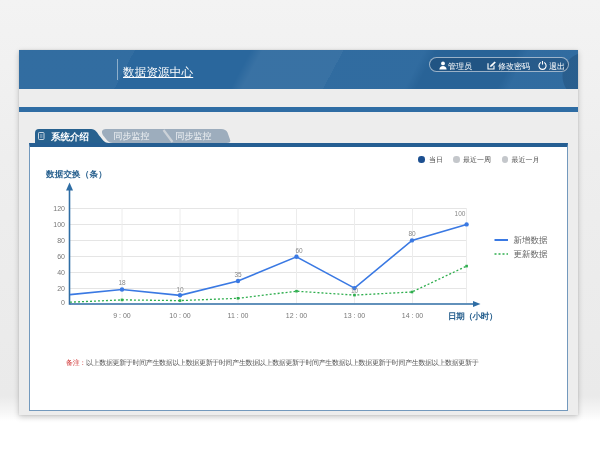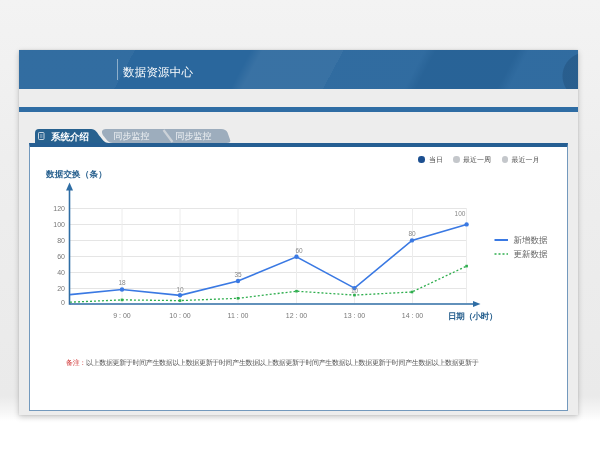--- a/index.html
+++ b/index.html
@@ -5,21 +5,21 @@
 *{margin:0;padding:0;box-sizing:border-box;}
 html,body{width:600px;height:450px;overflow:hidden;}
 body{font-family:"Liberation Sans",sans-serif;background:linear-gradient(180deg,#f3f3f3 0%,#eeeeee 35%,#eaeaea 88%,#f6f6f6 91.5%,#ffffff 93.5%,#ffffff 100%);position:relative;}
 .card{position:absolute;left:19px;top:50px;width:559px;height:365px;background:#ededed;box-shadow:0 2px 6px rgba(0,0,0,0.2),0 0 2px rgba(0,0,0,0.1);}
 .hdr{position:absolute;left:0;top:0;width:559px;height:39px;background:#2a679d;overflow:hidden;}
 .hdr .tex{position:absolute;inset:0;background:radial-gradient(circle at 567px 26px, rgba(0,20,45,0.16) 0 23px, rgba(0,20,45,0) 24px),linear-gradient(118deg,rgba(255,255,255,0.04) 0 20%,rgba(255,255,255,0) 20% 40%,rgba(255,255,255,0.07) 42% 56%,rgba(255,255,255,0.03) 56% 70%,rgba(0,0,0,0.04) 72% 86%,rgba(255,255,255,0.03) 88% 100%);}
 .logo{position:absolute;left:24px;top:6px;color:#fff;}
 .logo .en{font-size:13px;font-weight:bold;letter-spacing:1.1px;line-height:14px;}
 .logo .cn{font-size:11px;font-weight:bold;letter-spacing:1.6px;line-height:12px;margin-top:1px;margin-left:7px;}
 .hdiv{position:absolute;left:98px;top:9px;width:1px;height:21px;background:rgba(255,255,255,0.45);}
-.htitle{position:absolute;left:104px;top:15px;color:#fff;font-size:11.5px;letter-spacing:0.2px;}
+.htitle{position:absolute;left:104px;top:15px;color:#fff;font-size:11.5px;letter-spacing:0.2px;text-decoration:underline;}
 .pill{position:absolute;left:410px;top:7px;width:140px;height:15px;border:1px solid rgba(255,255,255,0.55);background:rgba(10,40,70,0.25);border-radius:8px;color:#fff;font-size:8px;display:flex;align-items:center;white-space:nowrap;}
 .pill span{display:inline-flex;align-items:center;white-space:nowrap;}
 .nav{position:absolute;left:0;top:39px;width:559px;height:18px;background:linear-gradient(180deg,#ffffff 0%,#f4f4f4 55%,#dfdfdf 100%);}
 .nav i{position:absolute;top:3px;width:1px;height:12px;background:#c9c9c9;}
 .nav b{position:absolute;top:0;height:18px;line-height:18px;font-size:9.5px;color:#1b5a92;font-weight:bold;text-align:center;transform:translateX(-50%);white-space:nowrap;}
 .strip{position:absolute;left:0;top:57px;width:559px;height:5px;background:#2f6da4;}
 .tabs{position:absolute;left:16px;top:79px;width:250px;height:26px;}
 .panel{position:absolute;left:10px;top:93px;width:539px;height:268px;background:#fff;border:1px solid #7399bd;border-top:4px solid #255e92;}
 .radios{position:absolute;left:0;top:0;width:537px;height:26px;font-size:7px;color:#4a4a4a;}
 .radios .dot{position:absolute;border-radius:50%;width:6.5px;height:6.5px;top:9px;}
@@ -28,20 +28,37 @@
 .note em{color:#d02f2f;font-style:normal;}
 .cw{position:absolute;left:0;top:0;}
 </style>
 </head>
 <body>
 <div class="card">
   <div class="hdr">
     <div class="tex"></div>
     <div class="hdiv"></div>
     <div class="htitle">数据资源中心</div>
+    <div class="pill">
+      <svg style="position:absolute;left:9px;top:3px;" width="8" height="9" viewBox="0 0 8 9">
+          <circle cx="4" cy="2.4" r="1.9" fill="#fff"></circle>
+          <path d="M0.4 8.6 C0.4 6 2 4.9 4 4.9 C6 4.9 7.6 6 7.6 8.6 Z" fill="#fff"></path>
+        </svg>
+      <span style="position:absolute;left:18px;top:3px;">管理员</span>
+      <svg style="position:absolute;left:57px;top:3px;" width="9" height="9" viewBox="0 0 9 9">
+          <path d="M1 2.2 L1 8 L7 8 L7 4.5" stroke="#fff" stroke-width="1.1" fill="none"></path>
+          <path d="M3 6 L3.5 4.2 L7.6 0.4 L8.8 1.6 L4.8 5.4 Z" fill="#fff"></path>
+        </svg>
+      <span style="position:absolute;left:68px;top:3px;">修改密码</span>
+      <svg style="position:absolute;left:108px;top:3px;" width="9" height="9" viewBox="0 0 9 9">
+          <path d="M2.8 1.6 A3.6 3.6 0 1 0 6.2 1.6" stroke="#fff" stroke-width="1.1" fill="none"></path>
+          <line x1="4.5" y1="0" x2="4.5" y2="3.6" stroke="#fff" stroke-width="1.1"></line>
+        </svg>
+      <span style="position:absolute;left:119px;top:3px;">退出</span>
+    </div>
   </div>
   <div class="strip"></div>
   <div class="tabs">
     <svg width="250" height="14" viewBox="0 0 250 14">
       <defs>
         <linearGradient id="gtab" x1="0" y1="0" x2="0" y2="1">
           <stop offset="0" stop-color="#a9b7c4"></stop>
           <stop offset="1" stop-color="#8fa2b4"></stop>
         </linearGradient>
       </defs>

